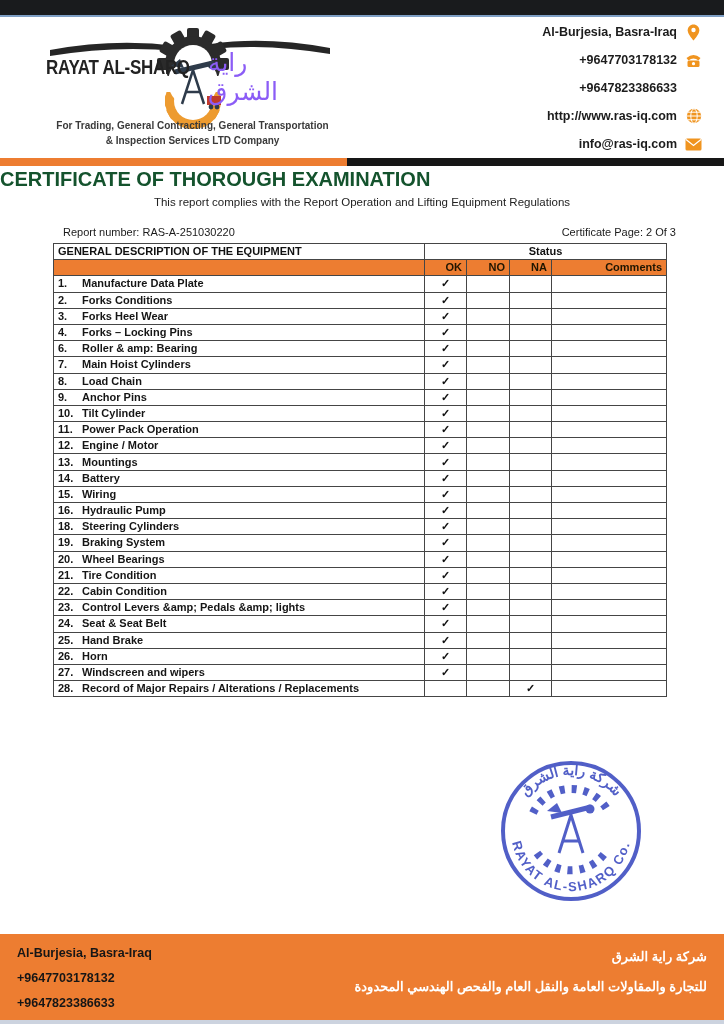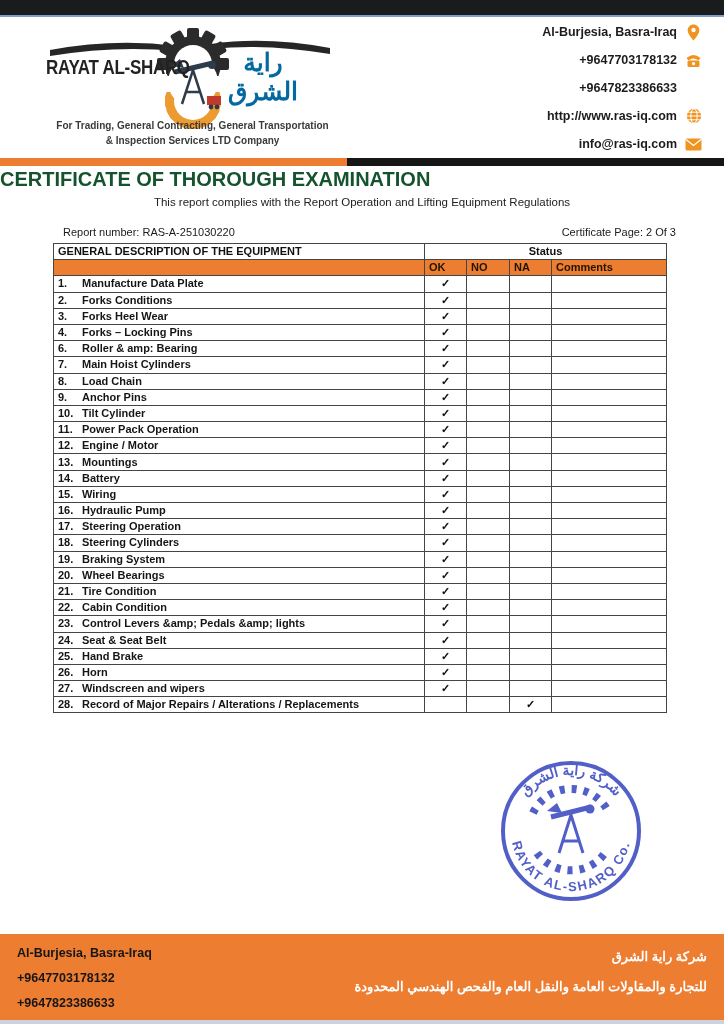--- a/index.html
+++ b/index.html
@@ -7,22 +7,22 @@
        font-family:"Liberation Sans",sans-serif;color:#1a1a1a;overflow:hidden;}
 
   
   .topbar{position:absolute;left:0;top:0;width:724px;height:15px;background:#191b1d;}
   .topbar-underline{position:absolute;left:0;top:15px;width:724px;height:2px;background:#7e9fc5;}
 
   
   .logo-svg{position:absolute;left:35px;top:20px;}
   .name-en{position:absolute;left:46px;top:57px;font-size:17px;font-weight:bold;
            letter-spacing:-0.3px;color:#222;transform:scaleY(1.15);transform-origin:left top;}
-  .name-ar{position:absolute;left:208px;top:48px;width:110px;font-size:25px;font-weight:bold;
-           color:#0369a1;direction:rtl;text-align:center;}
+  .name-ar{position:absolute;left:208px;top:48px;width:110px;font-size:25px;font-weight:normal;
+           color:#8b5cf6;direction:rtl;text-align:left;}
   .tagline{position:absolute;left:20px;top:118px;width:345px;text-align:center;
            font-size:10px;font-weight:bold;color:#3a3a3a;line-height:15px;}
 
   .contacts{position:absolute;right:22px;top:22px;display:flex;flex-direction:column;gap:8px;}
   .contact-row{display:flex;align-items:center;justify-content:flex-end;gap:8px;height:20px;
                font-size:12.5px;font-weight:600;color:#1c1c1c;}
   .icon-slot{width:17px;height:17px;display:flex;align-items:center;justify-content:center;}
 
   
   .divider{position:absolute;left:0;top:158px;width:724px;height:8px;display:flex;}
@@ -38,21 +38,21 @@
   .report-line{position:absolute;left:63px;top:226px;width:613px;display:flex;
                justify-content:space-between;font-size:11px;color:#1a1a1a;}
 
   
   table.equip{position:absolute;left:53px;top:243px;width:613px;border-collapse:collapse;
               table-layout:fixed;}
   table.equip th, table.equip td{border:1px solid #454545;padding:0 4px;height:15.2px;
               font-size:11px;line-height:13px;overflow:hidden;white-space:nowrap;}
   th.desc-h{text-align:left;font-weight:bold;color:#111;}
   th.status-h{text-align:center;font-weight:bold;color:#111;}
-  tr.orange-row th{background:#ED7D31;text-align:left;font-weight:bold;color:#1f1500;margin-top:31px;}
+  tr.orange-row th{background:#ED7D31;text-align:right;font-weight:bold;color:#1f1500;margin-top:31px;}
   td.desc{text-align:left;font-weight:bold;color:#151515;}
   td.desc .num{display:inline-block;width:24px;}
   td.status-cell{text-align:center;font-size:12px;color:#111;font-weight:bold;}
 
   
   .stamp{position:absolute;left:497px;top:757px;width:148px;height:148px;opacity:0.88;}
 
   
   .footer{position:absolute;left:0;top:934px;width:724px;height:86px;background:#ED7D31;}
   .footer-left{position:absolute;left:17px;top:7px;font-size:12.5px;font-weight:bold;
@@ -312,27 +312,20 @@
         <td class="status-cell"></td>
       </tr>
       <tr>
         <td class="desc"><span class="num">16.</span><span>Hydraulic Pump</span></td>
         <td class="status-cell">✓</td>
         <td class="status-cell"></td>
         <td class="status-cell"></td>
         <td class="status-cell"></td>
       </tr>
       <tr>
-        <td class="desc"><span class="num">17.</span><span>Steering Operation</span></td>
-        <td class="status-cell">✓</td>
-        <td class="status-cell"></td>
-        <td class="status-cell"></td>
-        <td class="status-cell"></td>
-      </tr>
-      <tr>
         <td class="desc"><span class="num">18.</span><span>Steering Cylinders</span></td>
         <td class="status-cell">✓</td>
         <td class="status-cell"></td>
         <td class="status-cell"></td>
         <td class="status-cell"></td>
       </tr>
       <tr>
         <td class="desc"><span class="num">19.</span><span>Braking System</span></td>
         <td class="status-cell">✓</td>
         <td class="status-cell"></td>

